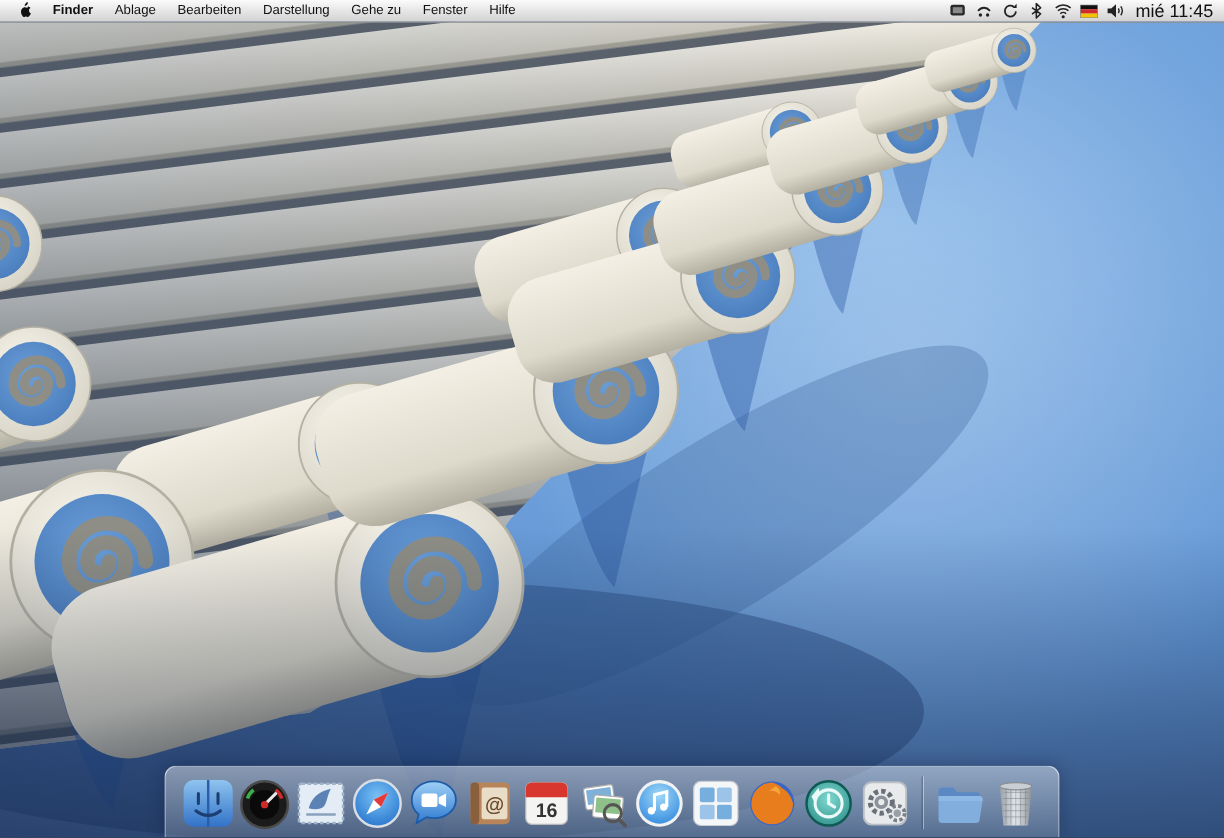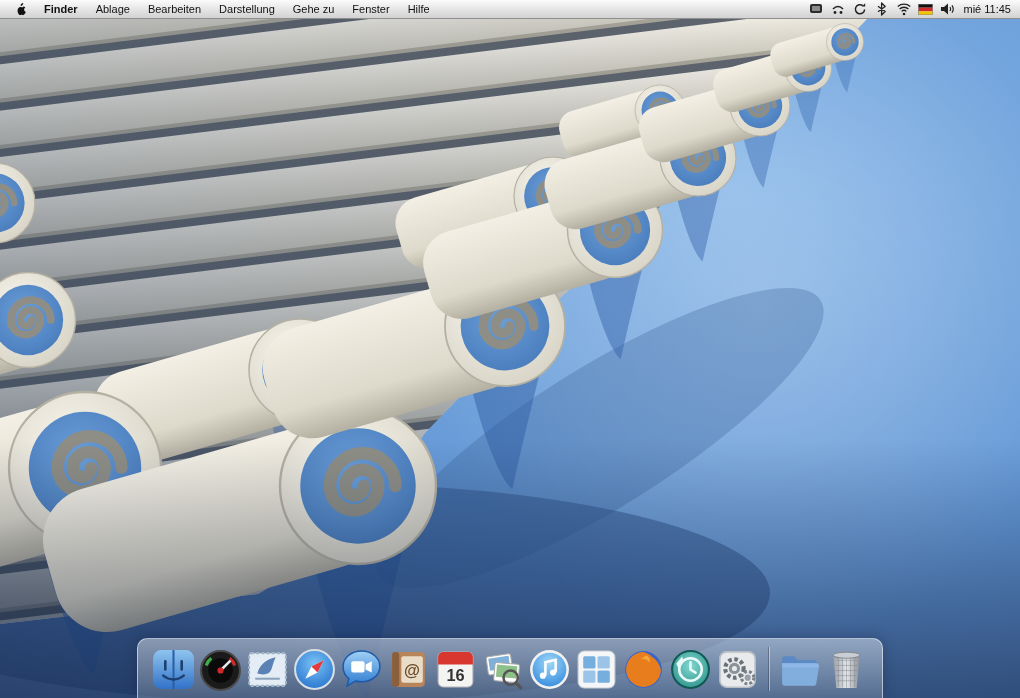--- a/index.html
+++ b/index.html
@@ -9,21 +9,21 @@
   .menu-bar{position:absolute;top:0;left:0;right:0;height:18px;z-index:20;
     background:linear-gradient(#fbfbfb,#e8e8e8 45%,#d2d2d2);
     border-bottom:1px solid #8f8f8f;display:flex;align-items:center;
     padding:0 6px;font-size:11px;color:#111;text-align:right;}
   .apple-menu{display:flex;align-items:center;padding:0 8px;height:100%;}
   .menu-item{padding:0 9px;line-height:18px;white-space:nowrap;}
   .menu-item.bold{font-weight:bold;}
   .mb-right{margin-left:auto;display:flex;align-items:center;gap:5px;}
   .status-icon{display:flex;align-items:center;height:18px;}
   .status-icon svg{display:block;}
-  .clock{padding:0 3px 0 4px;font-size:11px;white-space:nowrap;}
+  .clock{padding:0 3px 0 4px;font-size:15px;white-space:nowrap;}
   
   .wallpaper{position:absolute;top:18px;left:0;display:block;}
   
   .dock{position:absolute;bottom:0;left:50%;transform:translateX(-50%);
     height:54px;display:flex;align-items:center;z-index:10;
     padding:3px 12px 2px;background:linear-gradient(rgba(238,242,246,.48),rgba(160,172,186,.32));
     border:1px solid rgba(255,255,255,.55);border-bottom:none;
     border-radius:10px 10px 0 0;box-shadow:0 0 14px rgba(0,0,40,.25);}
   .dock-item{width:45px;height:45px;margin:0 1px;flex:0 0 auto;}
   .dock-item svg{width:100%;height:100%;display:block;}

